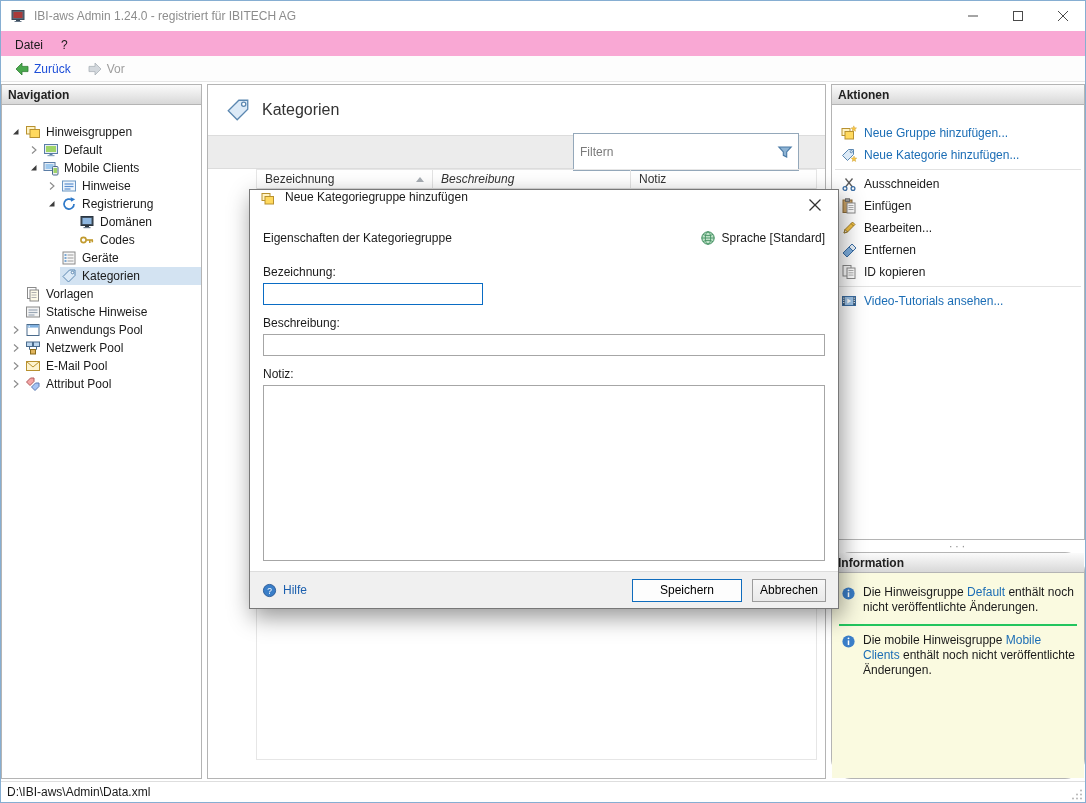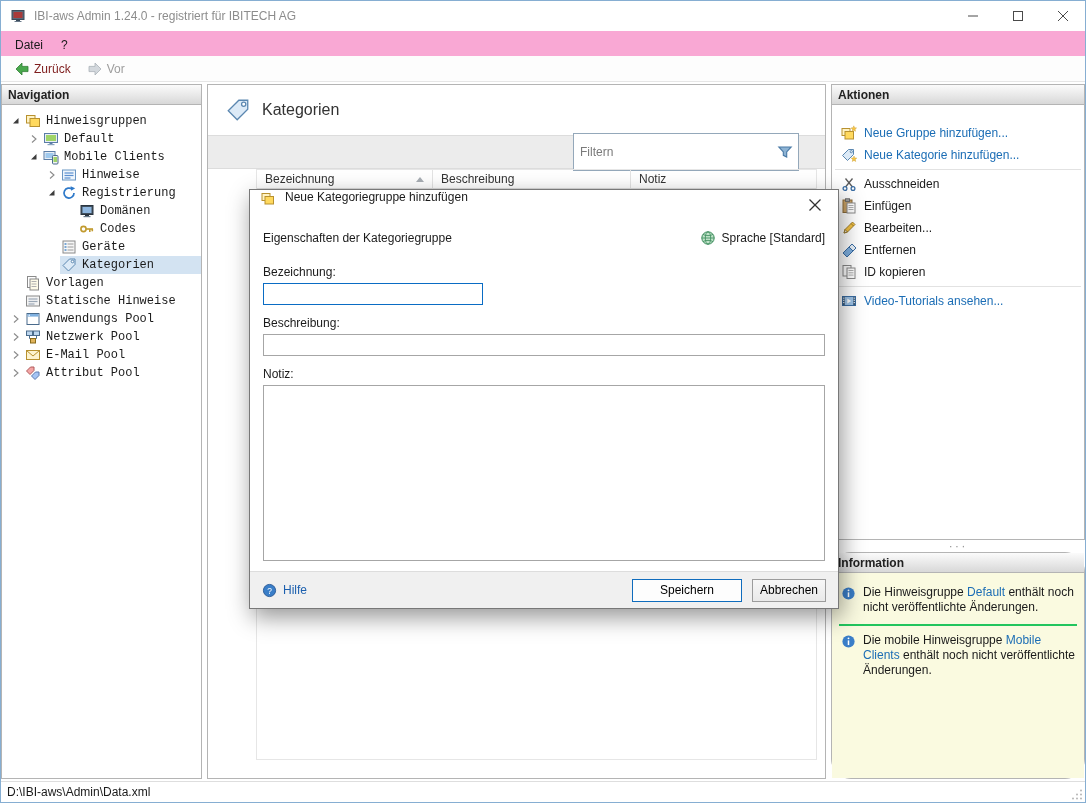--- a/index.html
+++ b/index.html
@@ -13,36 +13,36 @@
   .titlebar .title { color:#8d8d8d; flex:1; white-space:nowrap; overflow:hidden; }
   .win-btn { width:45px; height:30px; display:flex; align-items:center; justify-content:center; }
 
   
   .menubar { height:25px; display:flex; align-items:flex-end; padding-left:5px; background:#f9a8d4; flex:0 0 auto; }
   .menu-item { padding:4px 9px; }
 
   
   .toolbar { height:26px; display:flex; align-items:center; padding-left:6px; gap:2px; background:#fdfdfd; border-bottom:1px solid #e6e6e6; flex:0 0 auto; }
   .tool-btn { display:flex; align-items:center; gap:4px; padding:2px 7px; }
-  .tool-btn .alabel { color:#7f1d1d; }
+  .tool-btn .alabel { color:#1d4ed8; }
   .tool-btn.disabled .alabel { color:#9d9d9d; }
 
   
   .main { flex:1; display:flex; padding:2px 0; background:#fff; min-height:0; }
   .panel { border:1px solid #b4b4b4; background:#fff; display:flex; flex-direction:column; min-height:0; }
   .panel-header { flex:0 0 20px; background:linear-gradient(#fbfbfb,#d8d8d8); border-bottom:1px solid #b4b4b4; font-weight:bold; color:#222; padding:3px 6px 0; }
   .nav-panel { width:201px; flex:0 0 201px; }
   .content-panel { flex:1; margin:0 5px; position:relative; }
   .right-col { width:254px; flex:0 0 254px; display:flex; flex-direction:column; min-height:0; }
   .actions-panel { flex:1; min-height:0; }
   .splitter { flex:0 0 12px; display:flex; align-items:center; justify-content:center; color:#9a9a9a; font-size:13px; letter-spacing:2px; line-height:6px; }
   .info-panel { flex:0 0 227px;border-radius:20px; }
 
   
-  .tree { padding-top:7px; overflow:hidden;font-family:Liberation Mono, monospace; }
+  .tree { padding-top:18px; overflow:hidden; }
   .tree-row { height:18px; display:flex; align-items:center; }
   .lvl0 { padding-left:6px; } .lvl1 { padding-left:24px; } .lvl2 { padding-left:42px; } .lvl3 { padding-left:60px; }
   .expander { width:16px; height:16px; flex:0 0 16px; display:flex; align-items:center; justify-content:center; }
   .trow-inner { display:flex; align-items:center; flex:1; height:100%; padding-left:1px; }
   .tree-row.selected .trow-inner { background:#d3e3f2; }
   .ticon { width:16px; height:16px; flex:0 0 16px; margin-right:5px; }
   .tlabel { white-space:nowrap; }
 
   
   .content-title-row { height:50px; display:flex; align-items:center; padding-left:17px; }
@@ -50,21 +50,21 @@
   .page-title { font-size:16px; color:#333; }
   .filter-strip { height:34px; background:#ececec; border-top:1px solid #dcdcdc; border-bottom:1px solid #dcdcdc; display:flex; align-items:center; justify-content:flex-end; padding-right:26px; }
   .filter-box { width:226px; height:38px; background:#fff; border:1px solid #94a8ba; display:flex; align-items:center; }
   .filter-box input { flex:1; border:none; outline:none; height:18px; padding:0 6px; font:inherit; color:#1a1a1a; background:transparent; }
   .filter-box input::placeholder { color:#7a7a7a; opacity:1; }
   .funnel { width:18px; height:18px; margin-right:4px; }
   .table-region { flex:1; margin:0 8px 18px 48px; border:1px solid #e6e6e6; display:flex; flex-direction:column; min-height:0; }
   .thead { flex:0 0 19px; display:flex; border-bottom:1px solid #dedede; }
   .th { display:flex; align-items:center; padding:0 8px; border-right:1px solid #e3e3e3; color:#333; }
   .th .sort { margin-left:auto; }
-  .th0 { width:176px; } .th1 { width:198px; } .th2 { flex:1; border-right:none; }
+  .th0 { width:176px; } .th1 { width:198px;font-style:italic; } .th2 { flex:1; border-right:none; }
   .tbody { flex:1; background:#fff; }
 
   
   .actions-body { padding-top:17px; overflow:hidden; }
   .action-item { display:flex; align-items:center; gap:7px; padding:3px 9px; min-height:22px; }
   .aicon { width:16px; height:16px; flex:0 0 16px; }
   .action-item .alabel { white-space:nowrap; }
   .action-item.link .alabel { color:#1b6db5; }
   .action-sep { border-top:1px solid #e2e2e2; margin:3px 3px; }
 

